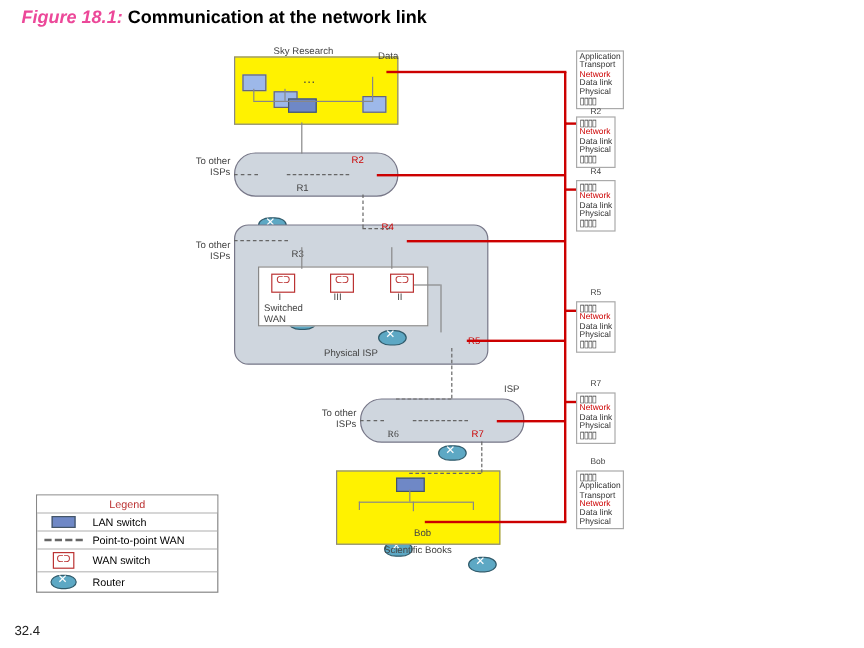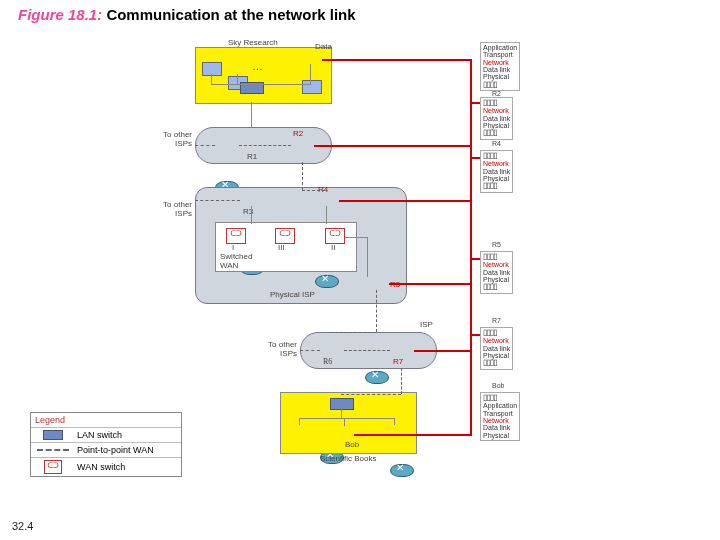--- a/index.html
+++ b/index.html
@@ -16,21 +16,21 @@
   .wswitch{width:18px;height:14px;background:#fff;border:1px solid #b33;color:#b33;}
   .wswitch::before{content:"ᑕᑐ";font-size:8px;display:block;text-align:center;}
   .layers{font-size:7px;line-height:1.05;border:1px solid #aaa;background:#fff;padding:1px 2px;}
   .layers .red{color:#c00;}
   .layers .bus{font-size:8px;letter-spacing:-1px;}
   .yellowbox{position:absolute;background:#fff200;border:1px solid #888;}
   .isprect{position:absolute;background:#cfd6de;border:1px solid #778;}
   .lbl{position:absolute;font-size:8px;color:#444;}
   .rl{color:#c00;}
   .legend{position:absolute;top:370px;left:-90px;width:150px;border:1px solid #888;}
-  .legend .hdr{font-size:9px;color:#b33;padding:2px 4px;background:#fff;}
+  .legend .hdr{font-size:9px;color:#b33;padding:2px 4px;background:#fff;text-align:center;}
   .legend .row{display:flex;align-items:center;gap:6px;border-top:1px solid #bbb;padding:2px 4px;font-size:9px;}
   .legend .row .sym{width:36px;display:flex;justify-content:center;}
   .p2p{width:32px;border-top:2px dashed #666;}
   .redline{position:absolute;background:#c00;}
   .rv{width:2px;}
   .rh{height:2px;}
   .gline{position:absolute;background:#888;}
   .gv{width:1px;}
   .gh{height:1px;}
 </style>
@@ -199,15 +199,21 @@
           <span class="p2p"></span>
         </span>
         <span>Point-to-point WAN</span>
       </div>
     <div class="row">
         <span class="sym">
           <span class="wswitch" style="width:16px;height:12px;"></span>
         </span>
         <span>WAN switch</span>
       </div>
+    <div class="row">
+        <span class="sym">
+          <span class="router" style="width:20px;height:10px;"></span>
+        </span>
+        <span>Router</span>
+      </div>
   </div>
 
 </div>
 
 </body></html>

